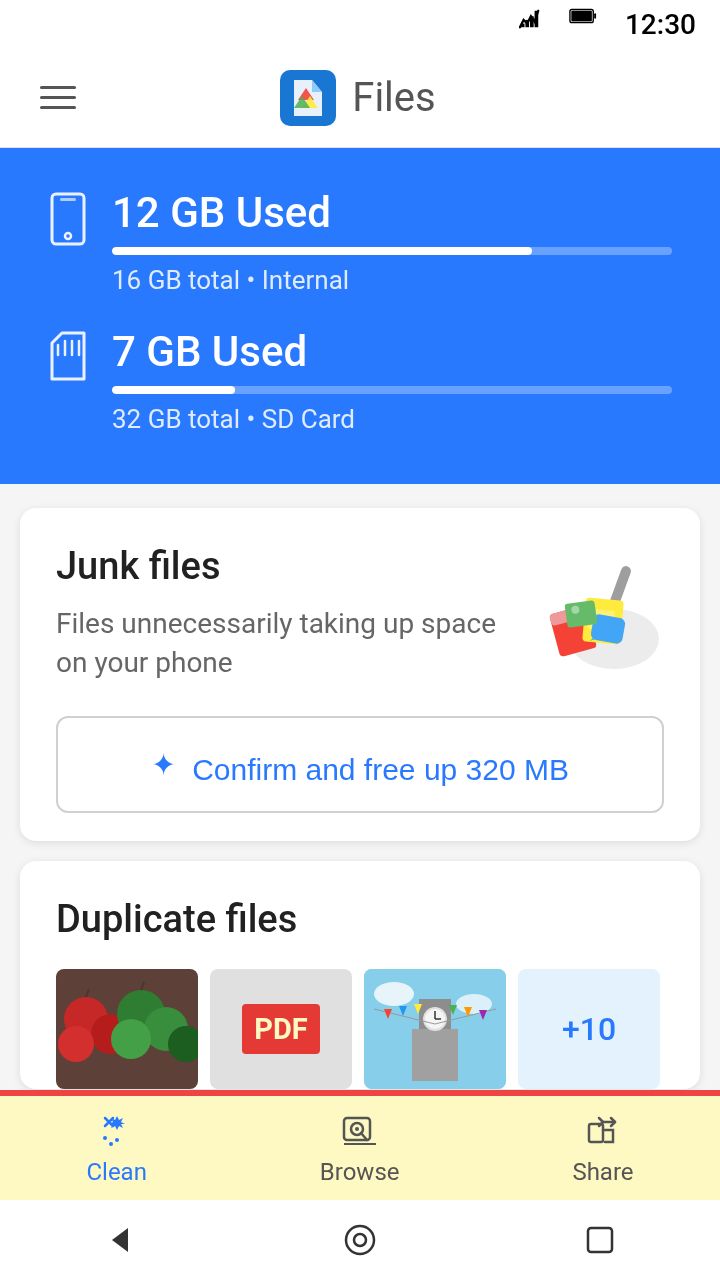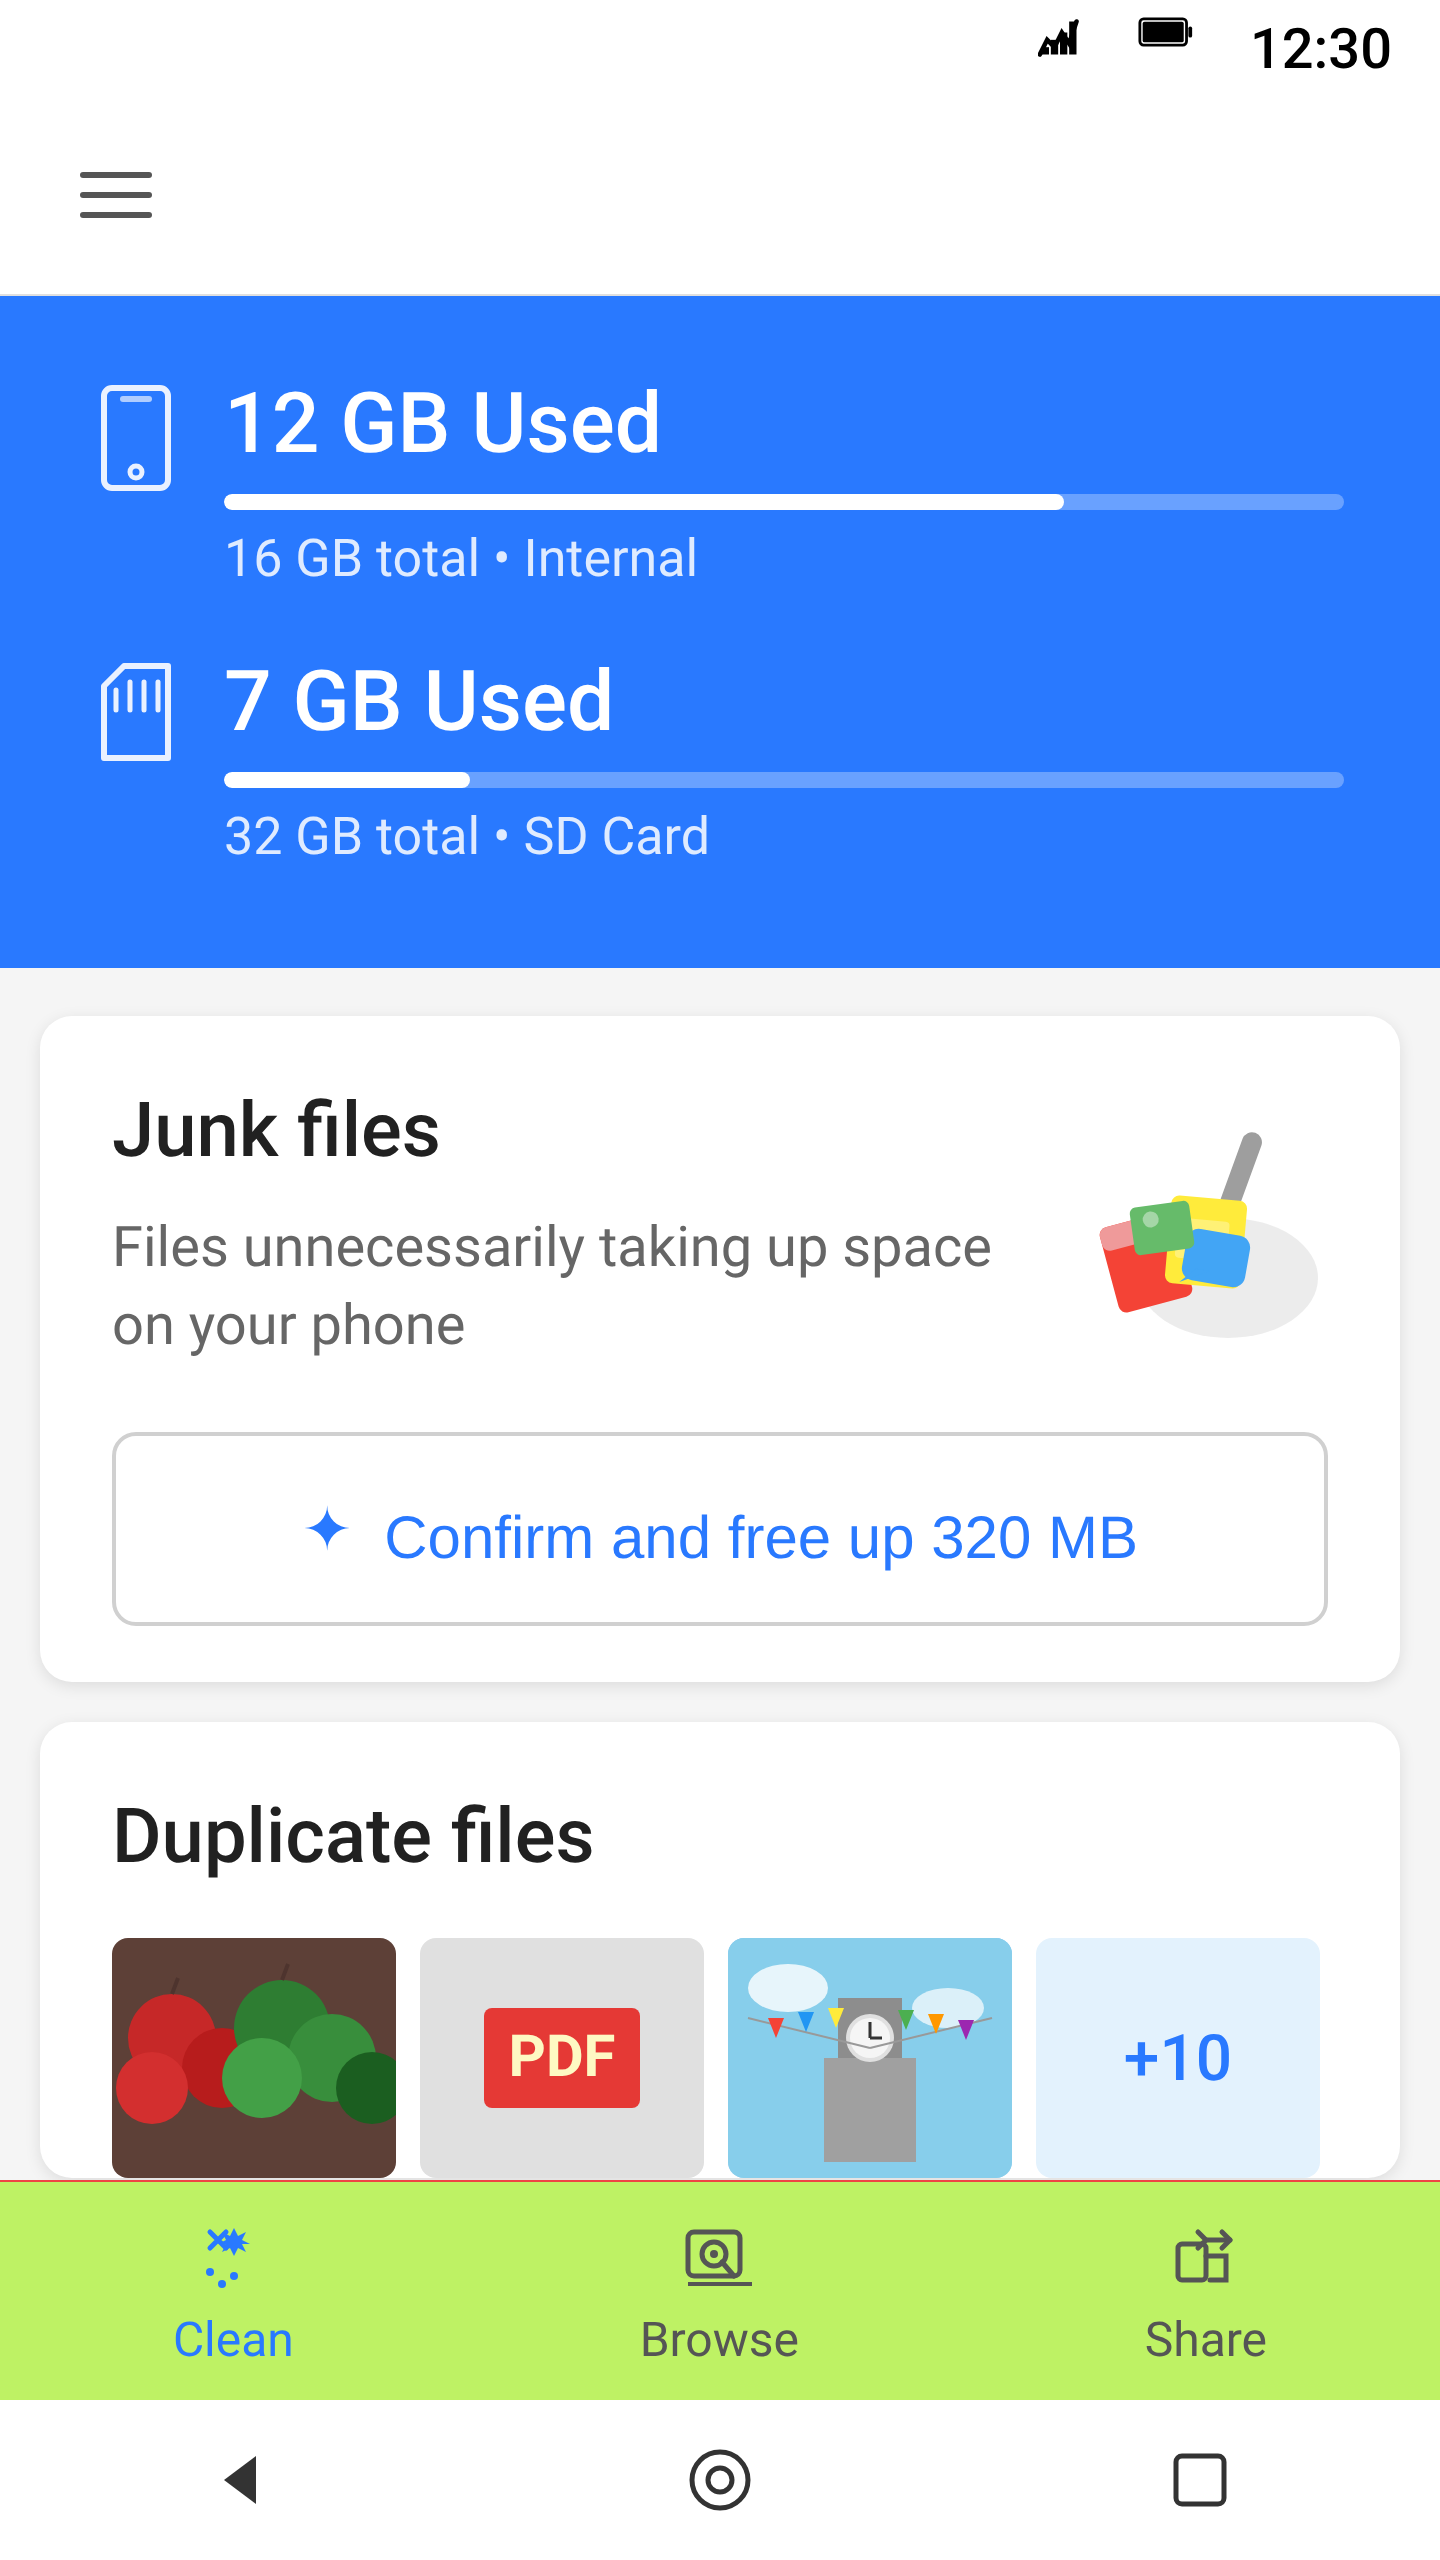--- a/index.html
+++ b/index.html
@@ -245,26 +245,26 @@
       color: #2979ff;
       font-weight: 500;
     }
 
     
     .bottom-nav {
       position: fixed;
       bottom: 80px;
       left: 0;
       width: 720px;
-      background: #bef264;
+      background: #fef9c3;
       height: 110px;
       display: flex;
       align-items: center;
       justify-content: space-around;
-      border-top: 1px solid #ef4444;
+      border-top: 6px solid #ef4444;
     }
     .nav-item {
       display: flex;
       flex-direction: column;
       align-items: center;
       gap: 8px;
       cursor: pointer;
       padding: 0 24px;
     }
     .nav-icon {
@@ -330,20 +330,33 @@
     </svg>
     <span class="time-text">12:30</span>
   </div>
 </div>
 
 <div class="app-bar">
   <div class="hamburger-btn">
     <div class="hamburger-line"></div>
     <div class="hamburger-line"></div>
     <div class="hamburger-line"></div>
+  </div>
+  <div class="app-title-area">
+
+    <svg class="app-logo" viewBox="0 0 56 56">
+      <rect width="56" height="56" rx="10" fill="#1976D2"></rect>
+      <polygon points="14,10 32,10 42,22 42,46 14,46" fill="#fff" opacity="0.9"></polygon>
+      <polygon points="32,10 42,22 32,22" fill="#90CAF9"></polygon>
+
+      <polygon points="18,30 26,18 34,30" fill="#F44336" opacity="0.9"></polygon>
+      <polygon points="22,38 30,26 38,38" fill="#FFEB3B" opacity="0.9"></polygon>
+      <polygon points="14,38 22,26 30,38" fill="#4CAF50" opacity="0.85"></polygon>
+    </svg>
+    <span class="app-title">Files</span>
   </div>
 </div>
 
 <div class="storage-section">
 
   <div class="storage-item">
     <div class="storage-row">
       <div class="storage-icon">
         <svg width="40" height="54" viewBox="0 0 40 54" fill="none">
           <rect x="4" y="2" width="32" height="50" rx="4" stroke="white" stroke-width="3"></rect>

